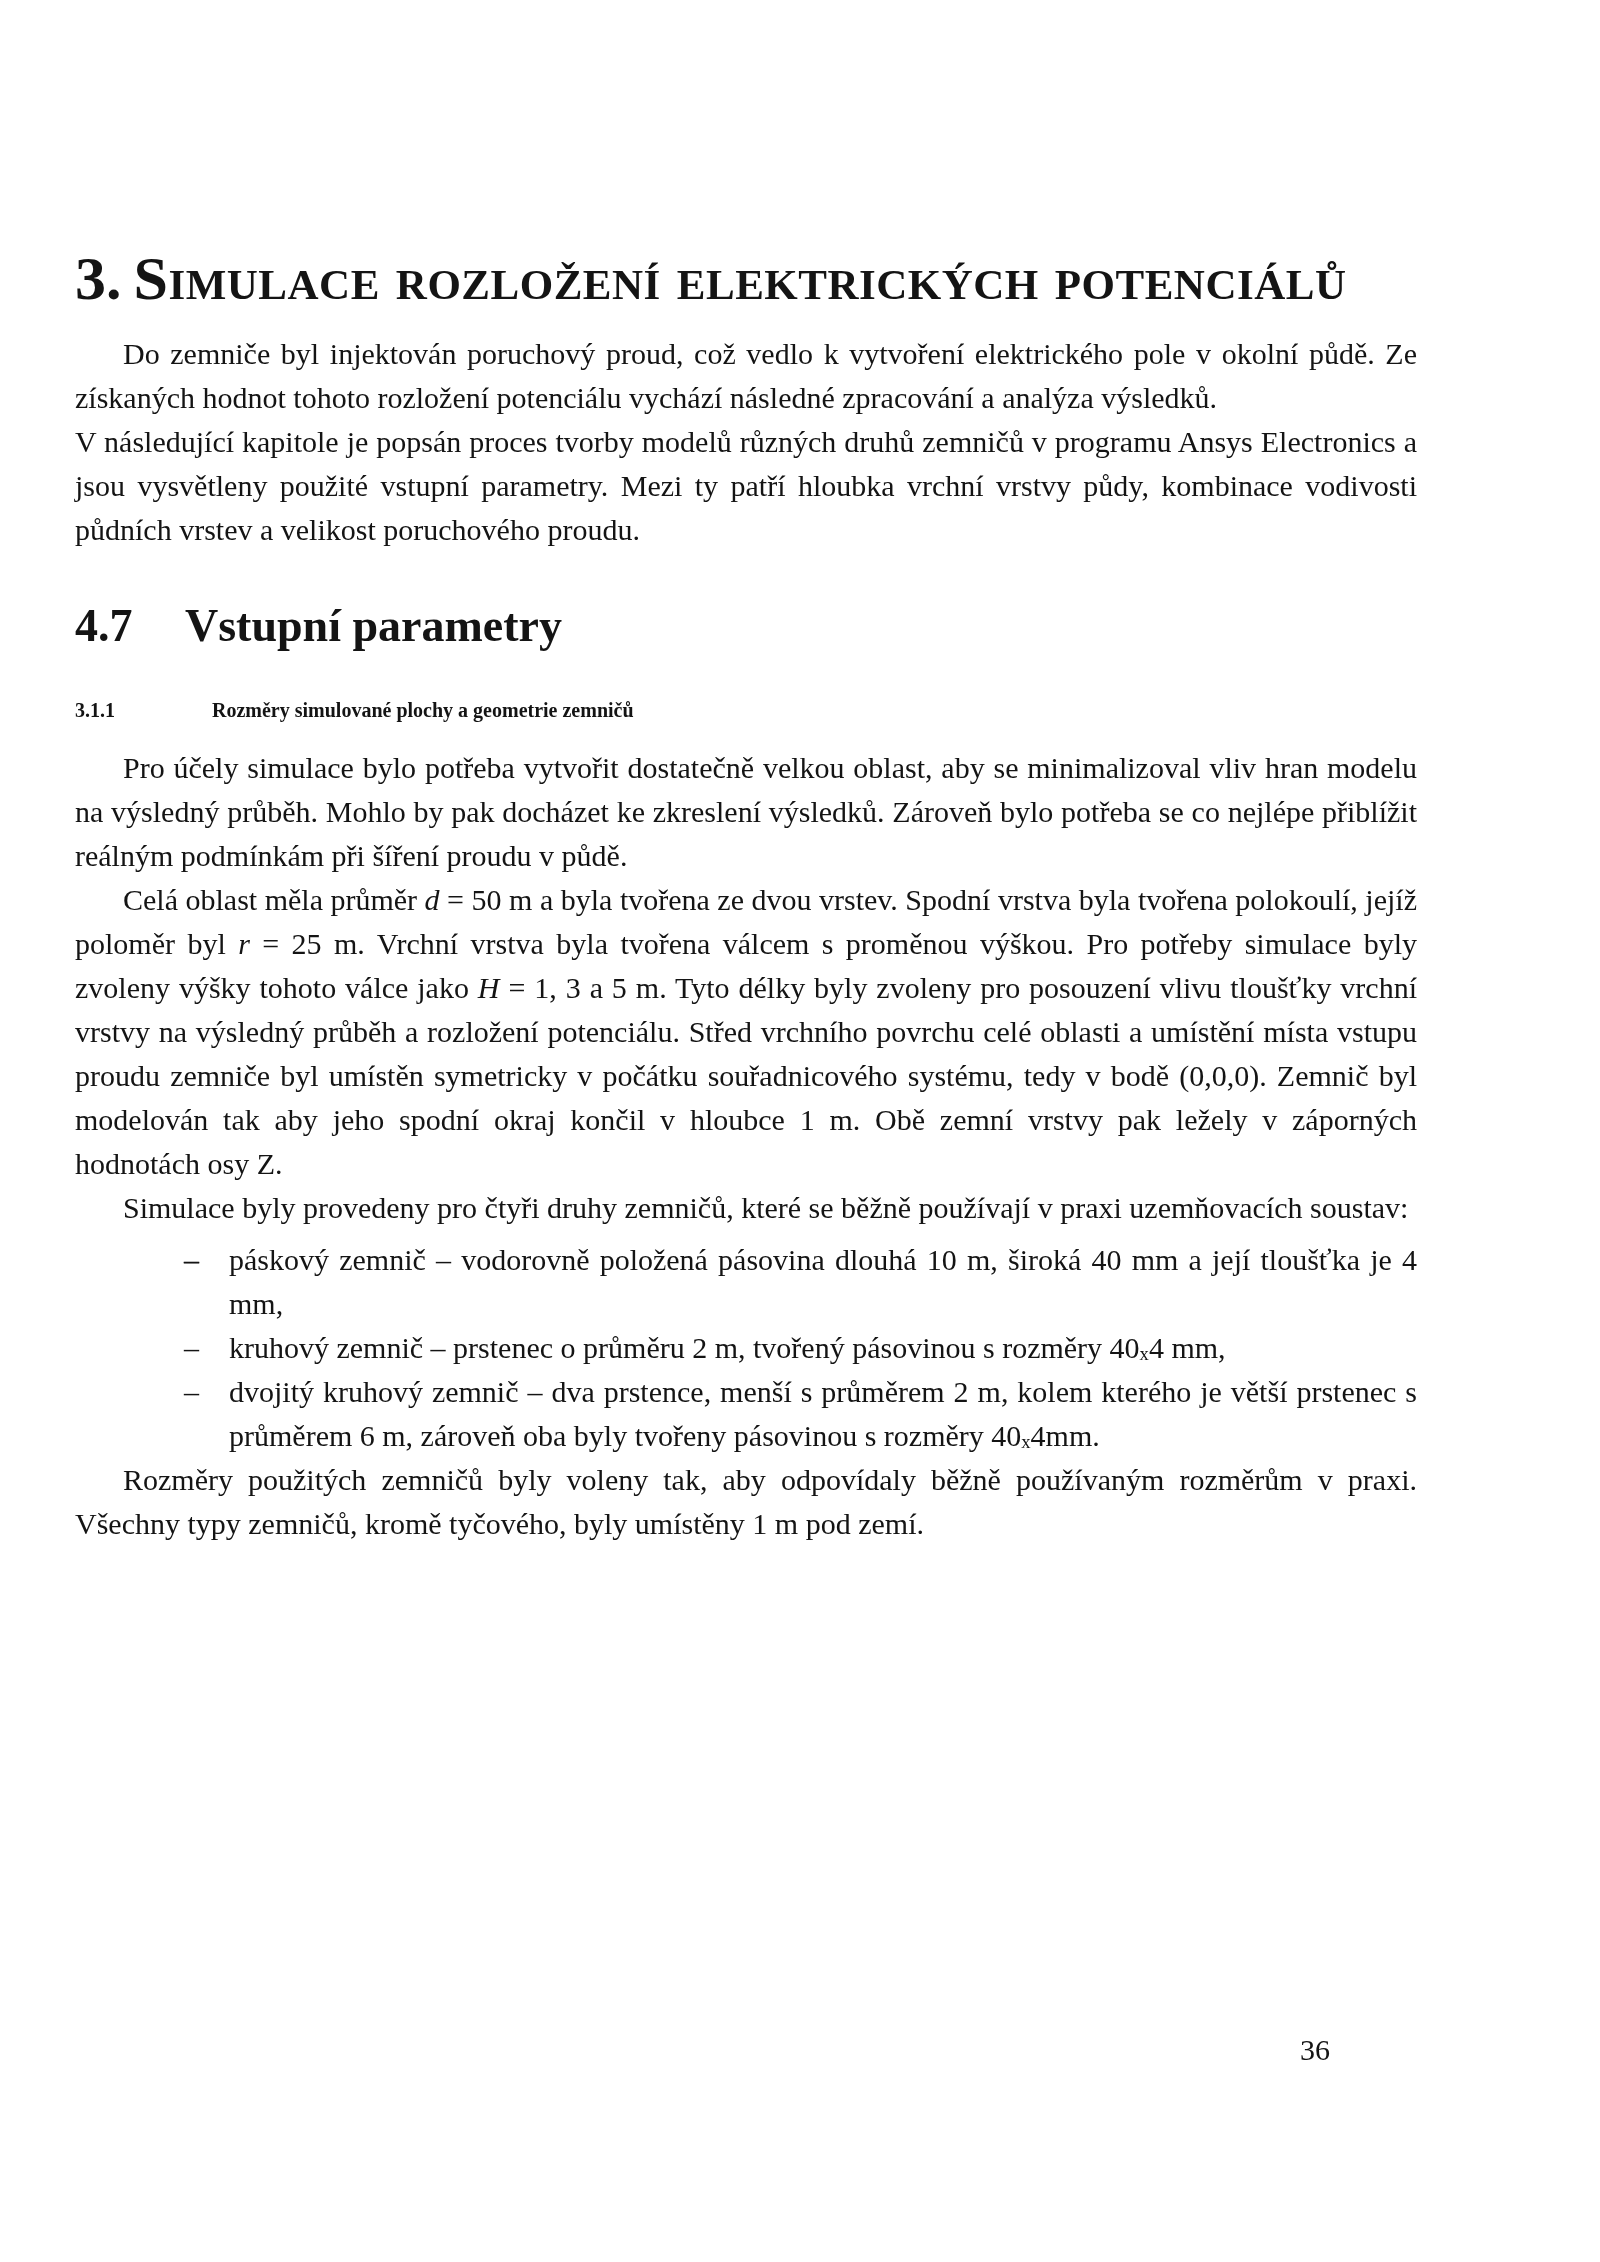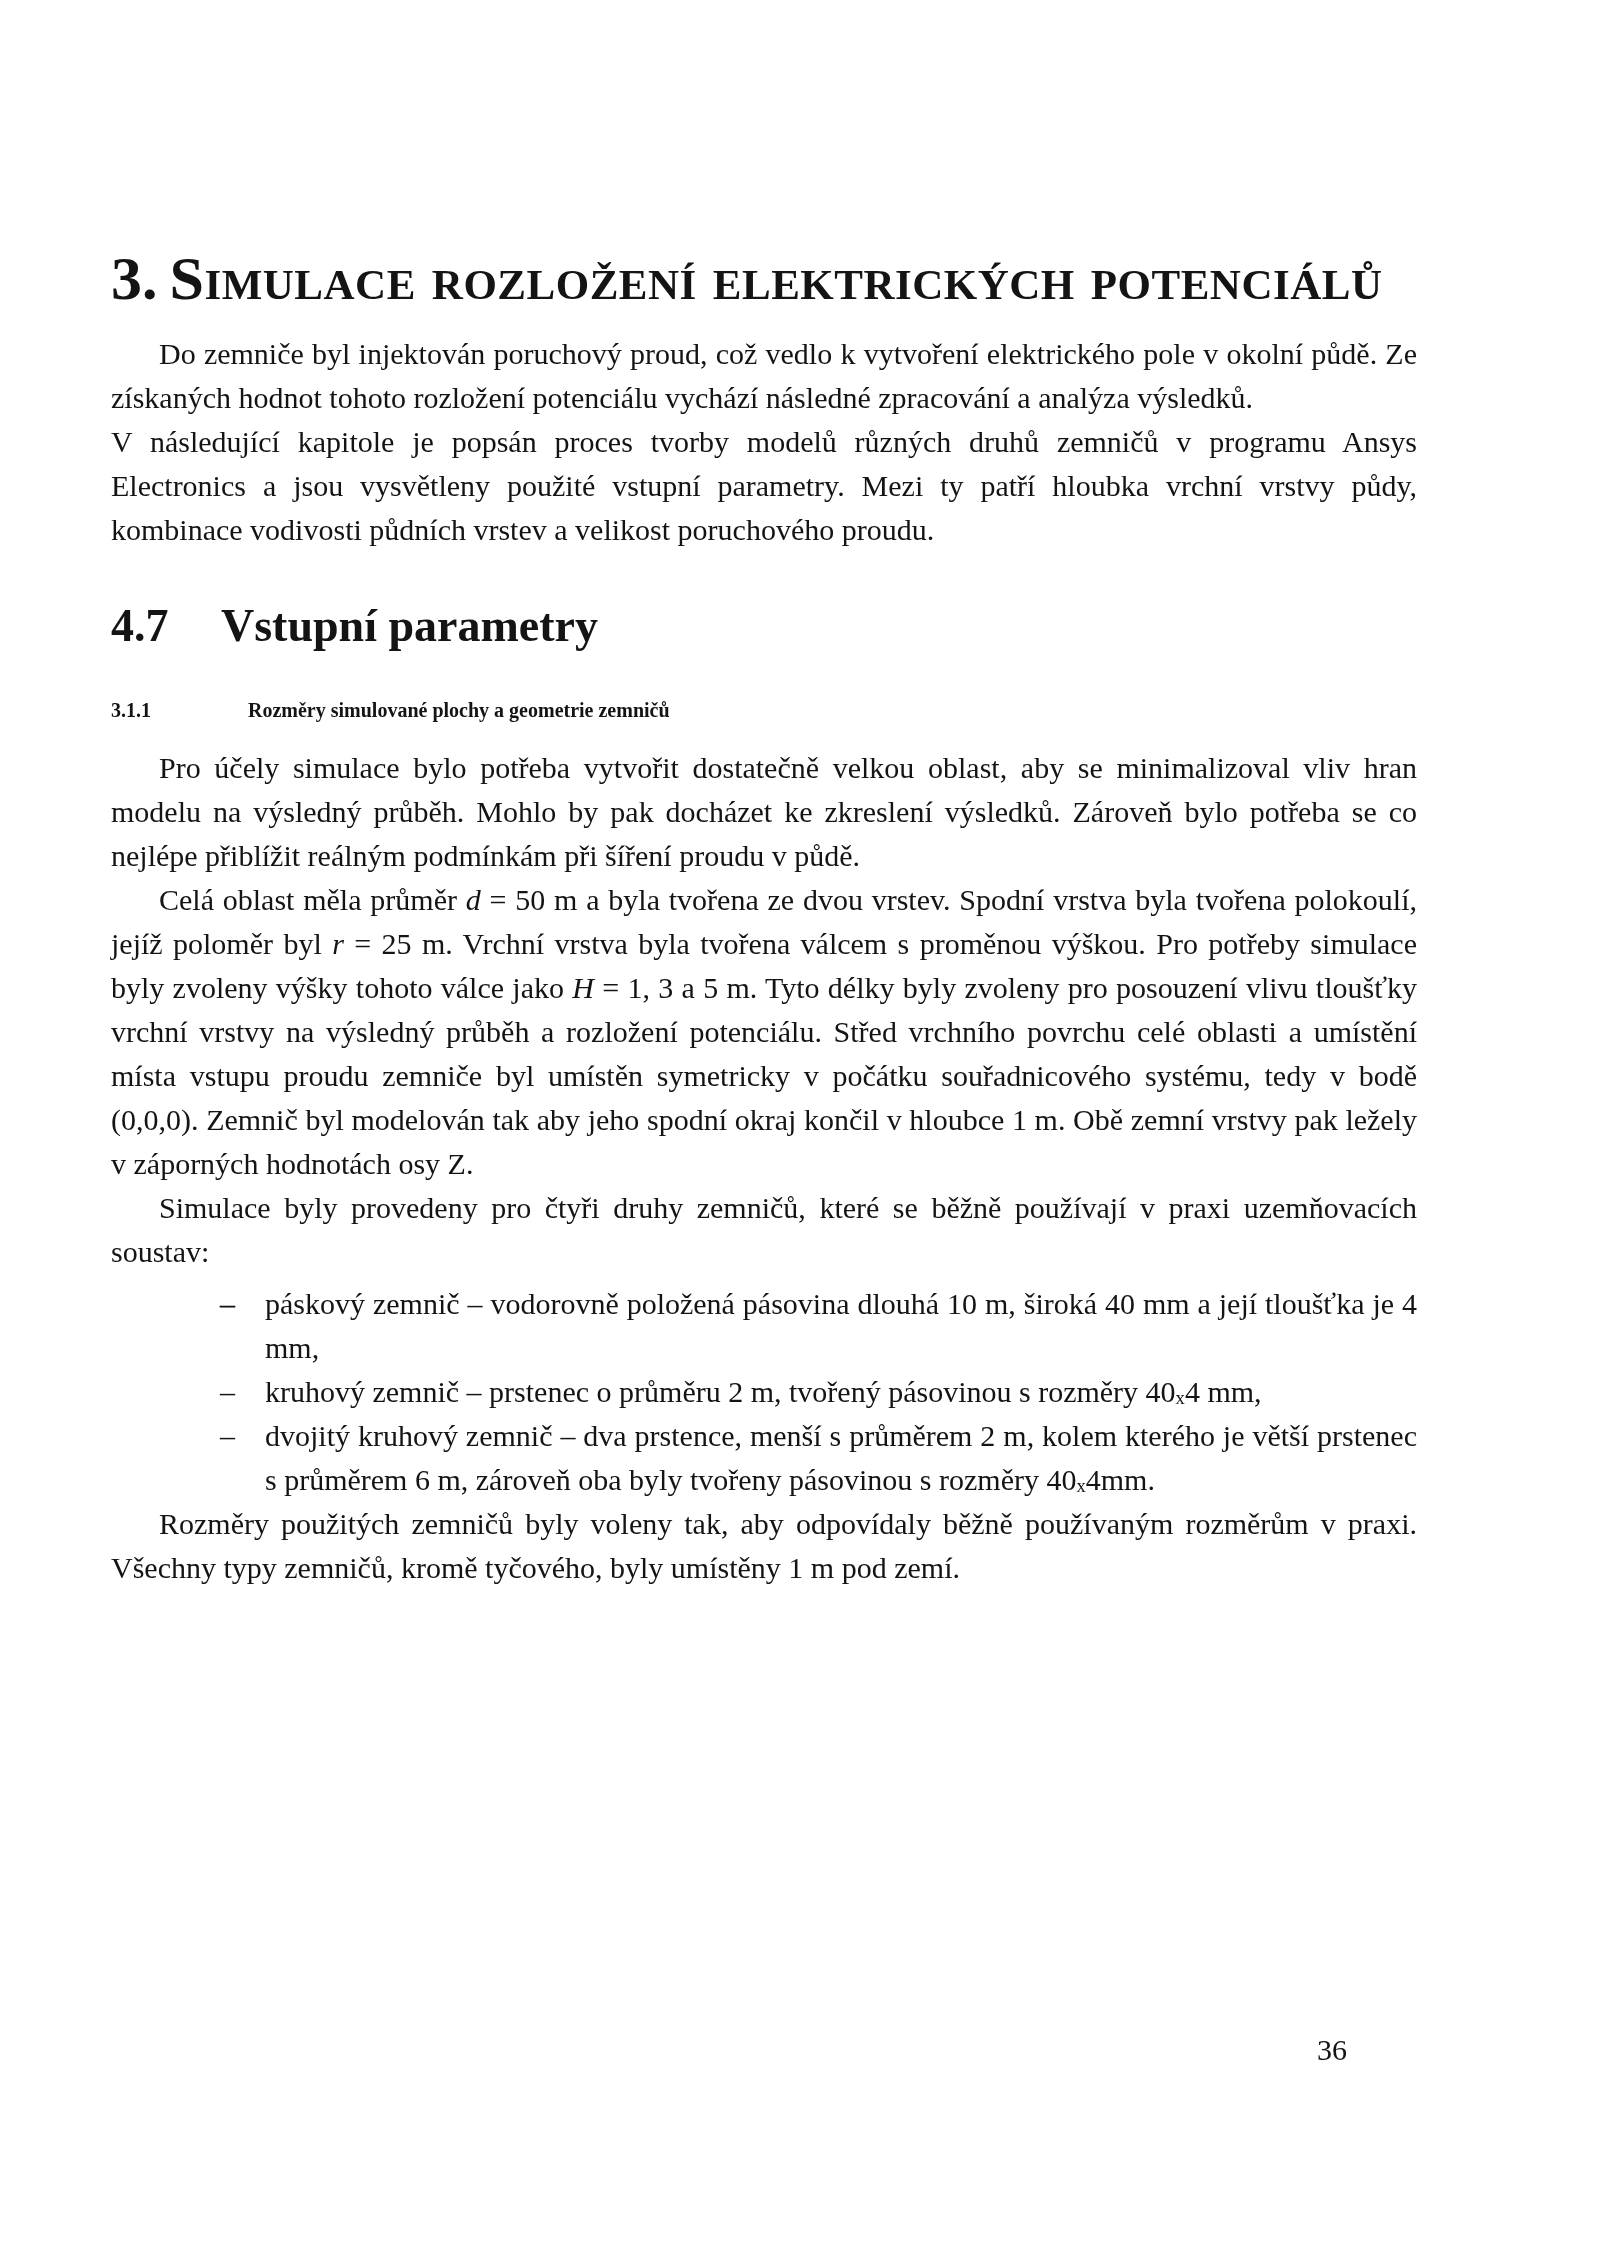--- a/index.html
+++ b/index.html
@@ -8,21 +8,21 @@
     width: 1600px;
     height: 2262px;
     font-family: "Liberation Serif", "DejaVu Serif", serif;
     color: #141414;
   }
   .page {
     position: relative;
     width: 1600px;
     height: 2262px;
     background: #ffffff;
-    padding: 238px 183px 0 111px;
+    padding: 238px 183px 0 75px;
     font-size: 30px;
     line-height: 44px;
   }
   h1.chapter {
     font-size: 62px;
     line-height: 80px;
     font-weight: 700;
     padding-left: 67px;
     text-indent: -67px;
     margin: 0 0 14px 0;
@@ -67,21 +67,21 @@
     text-align: justify;
   }
   ul.dash-list li .dash {
     position: absolute;
     left: 109px;
     top: 0;
   }
   .footer {
     position: absolute;
     top: 2028px;
-    right: 253px;
+    right: 270px;
     font-size: 30px;
     line-height: 44px;
   }
 </style>
 </head>
 <body>
 
 <div class="page">
 
   <h1 class="chapter">

